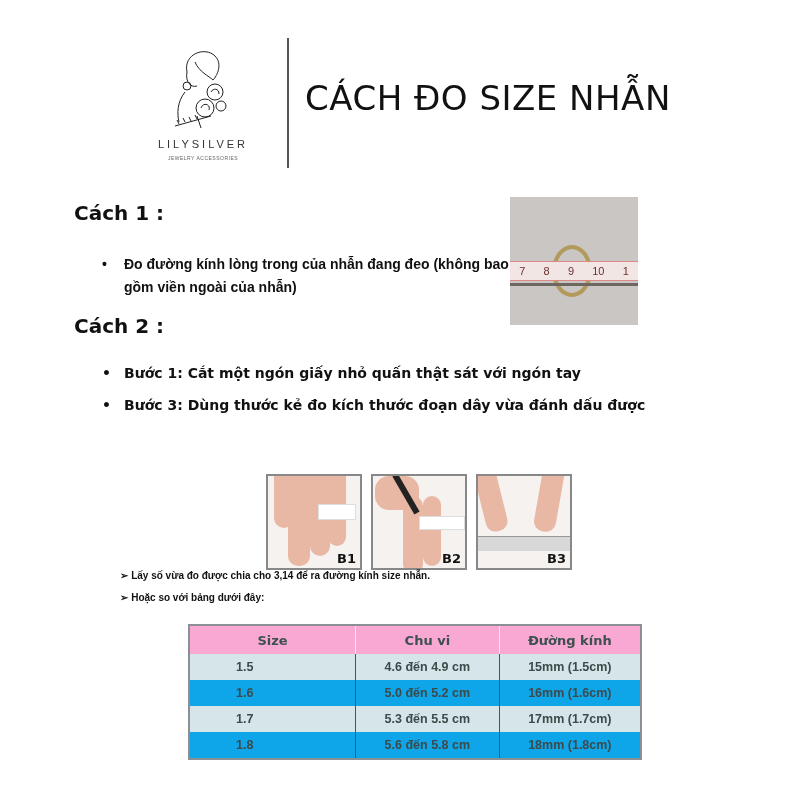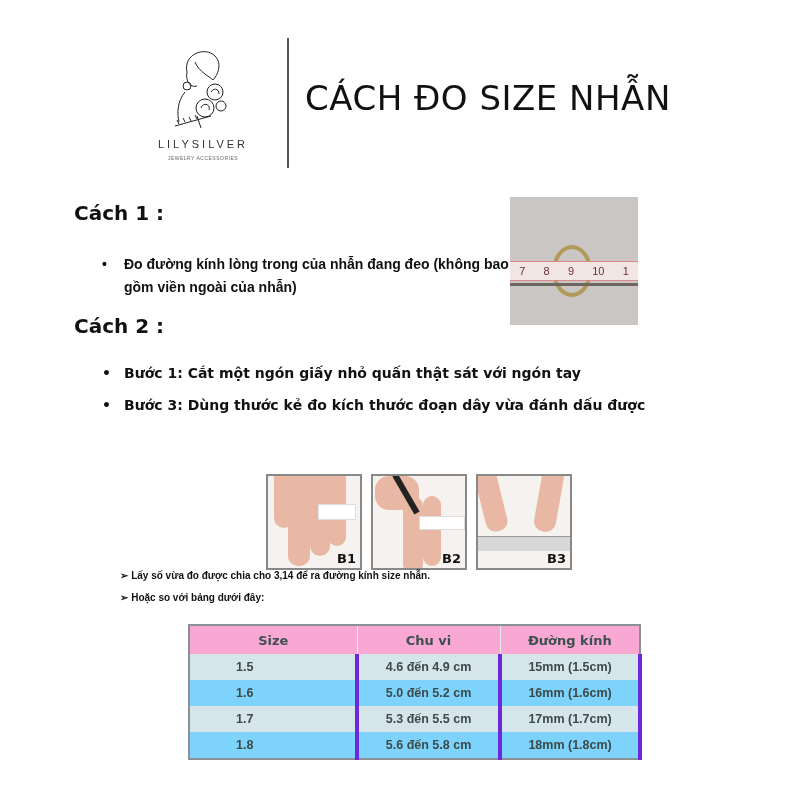--- a/index.html
+++ b/index.html
@@ -31,23 +31,23 @@
     .photos { left: 266px; top: 474px; display: flex; gap: 9px; }
     .photo { width: 92px; height: 92px; border: 2px solid #888; background: #f6f2ef; position: relative; overflow: hidden; }
     .finger { position: absolute; background: #e8b8a4; border-radius: 10px; }
     .band { position: absolute; background: #fff; border: 1px solid #ddd; }
     .photo-label { position: absolute; right: 4px; bottom: 2px; font-family: "DejaVu Sans", sans-serif; font-weight: bold; font-size: 13px; color: #111; }
 
     .note { font-family: "Liberation Sans", sans-serif; font-weight: bold; font-size: 10px; color: #111; line-height: 22px; }
 
     table.size-table { position: absolute; left: 188px; top: 624px; width: 454px; border-collapse: collapse; border: 2px solid #8a9095; font-family: "Liberation Sans", sans-serif; font-weight: bold; font-size: 12.5px; color: #3d4a4a; }
     table.size-table th { font-family: "DejaVu Sans", sans-serif; font-size: 13px; font-weight: bold; color: #3d5050; height: 26px; background: #f9a8d4; border-right: 1px solid #e6eef0; }
-    table.size-table td { height: 24px; text-align: center; border-right: 4px solid #6d28d9; margin-left: 20px; }
+    table.size-table td { height: 24px; text-align: center; border-right: 1px solid #6d28d9; margin-left: 20px; }
     table.size-table tr.odd td { background: #d6e5ea; }
-    table.size-table tr.even td { background: #7dd3fc; }
+    table.size-table tr.even td { background: #0ea5e9; }
     table.size-table td.c0, table.size-table th.c0 { width: 118px; }
     table.size-table td.c0 { text-align: left; padding-left: 46px; }
   </style>
 </head>
 <body>
 
 <div class="abs logo-art">
   <svg width="80" height="90" viewBox="0 0 80 90" fill="none" stroke="#222" stroke-width="1">
     <path d="M22 30 C18 12, 40 4, 50 14 C58 22, 52 34, 48 38"></path>
     <path d="M22 30 C20 40, 26 46, 32 44"></path>

